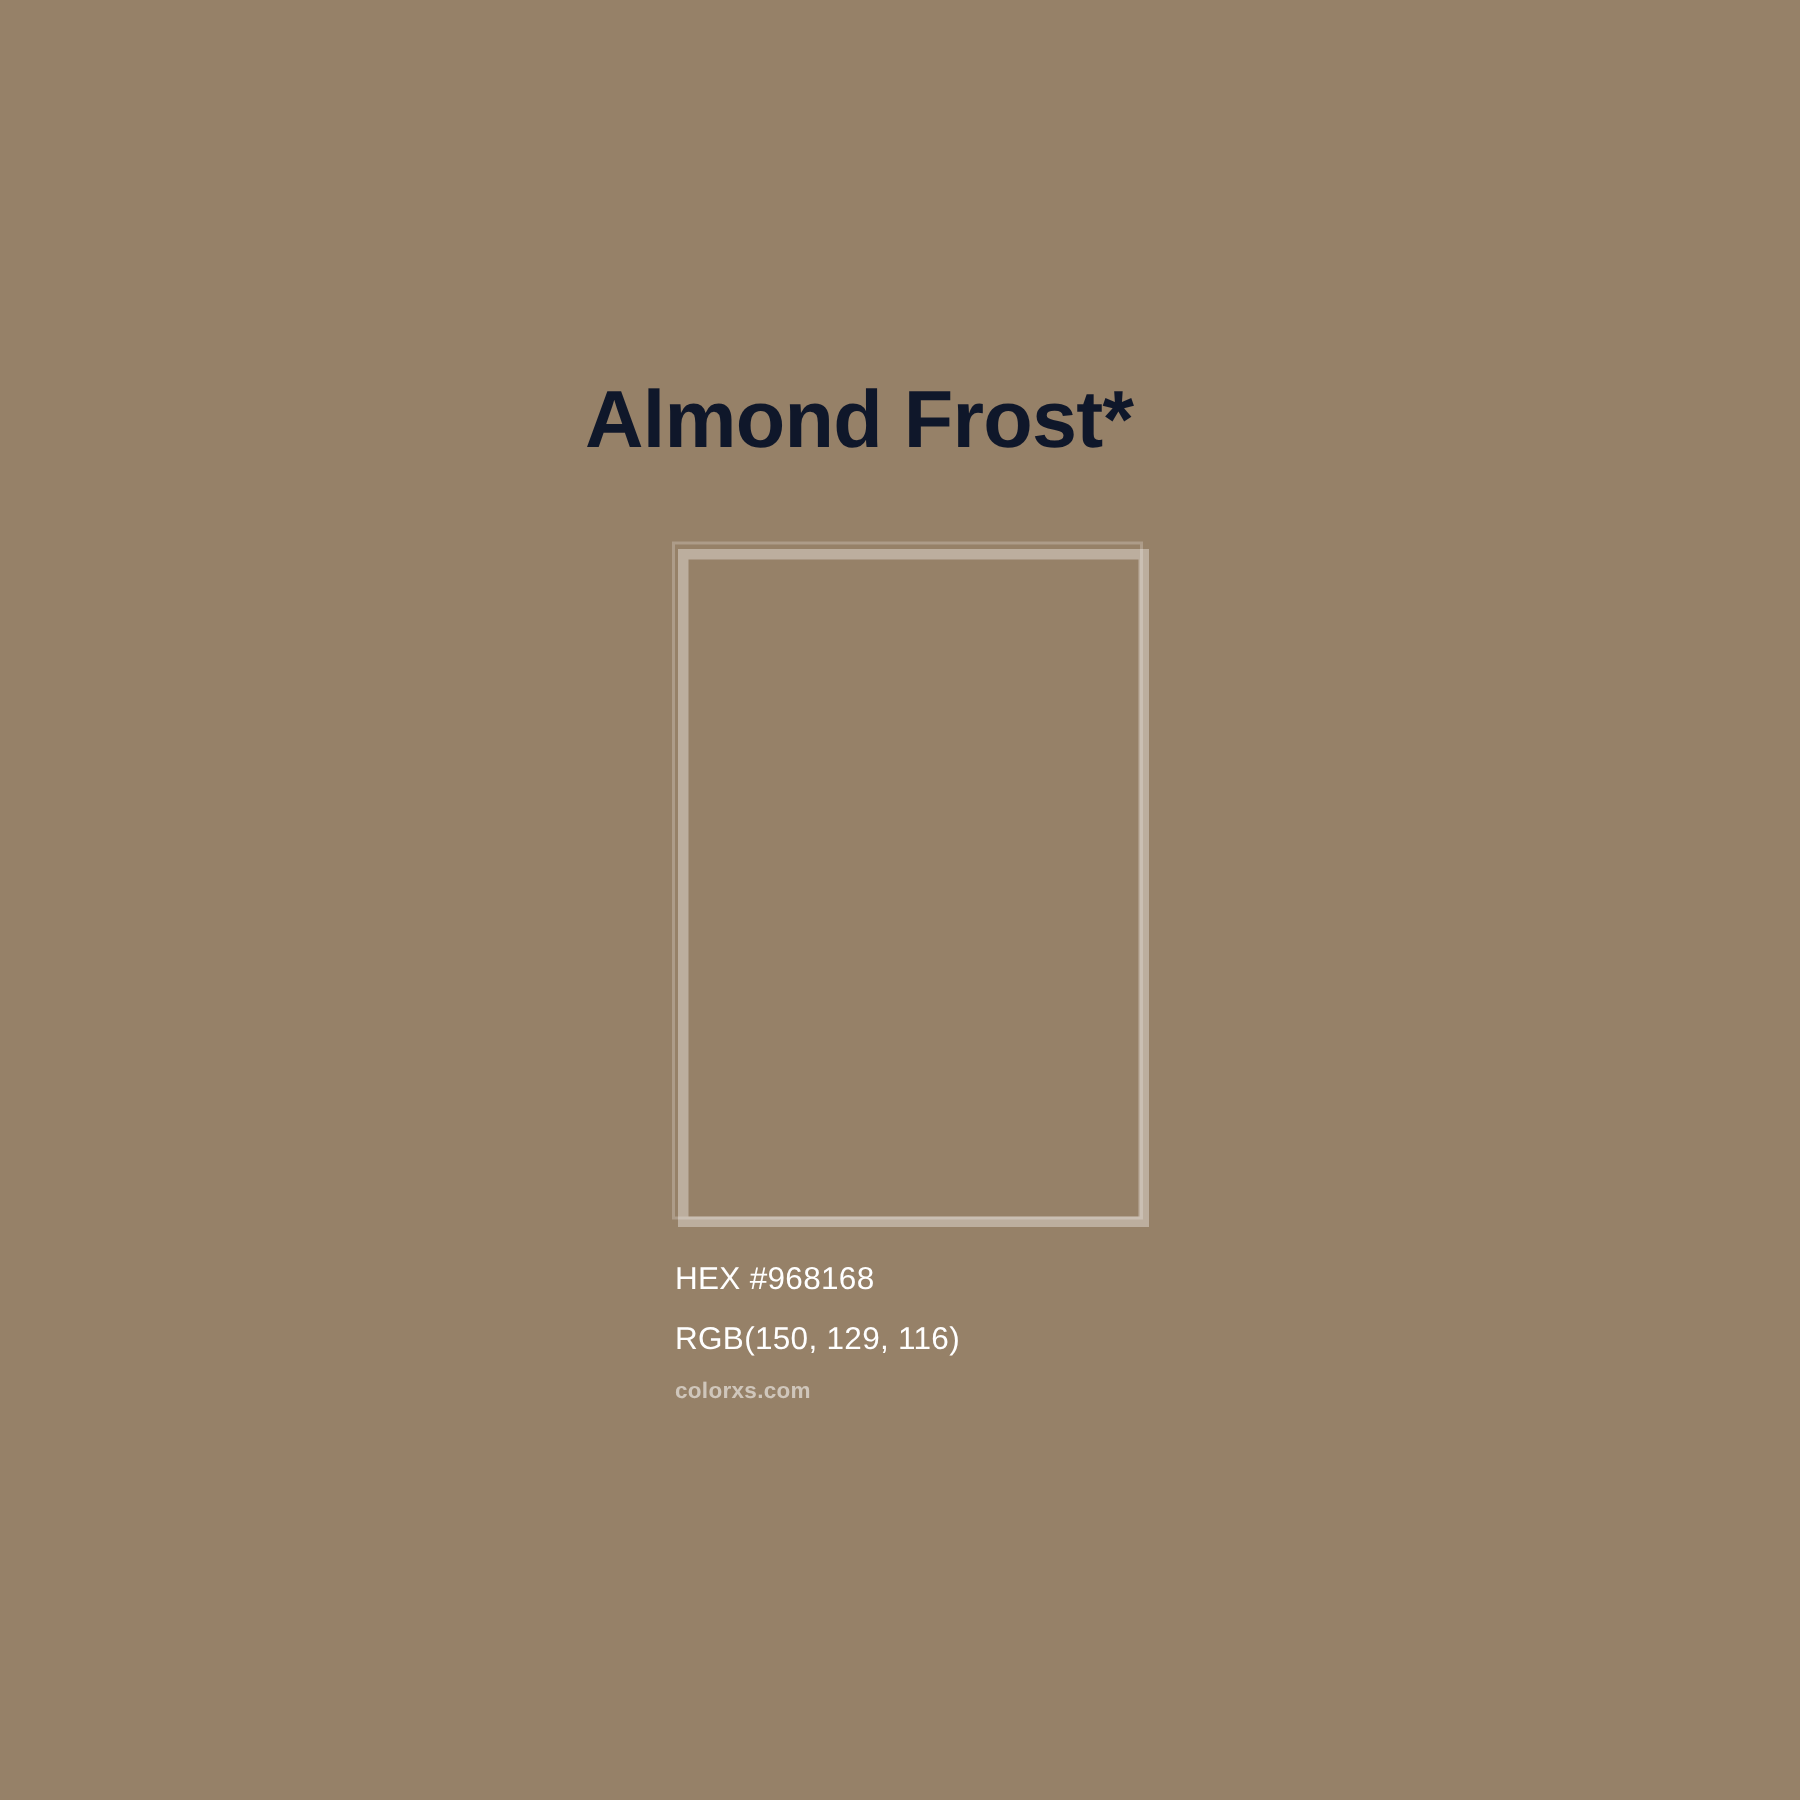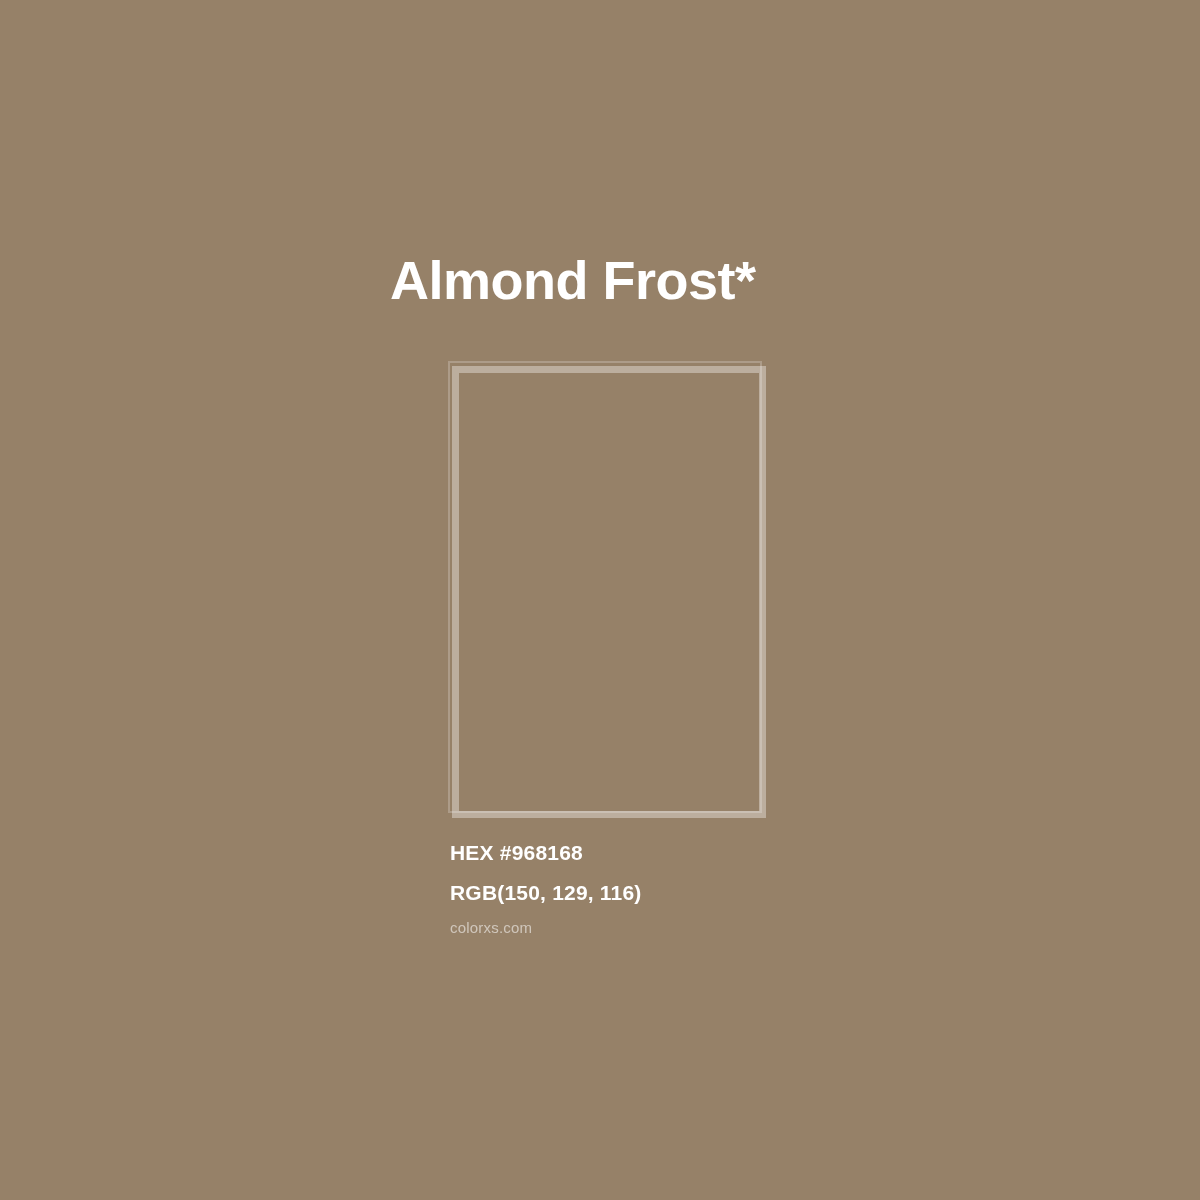--- a/index.html
+++ b/index.html
@@ -25,21 +25,21 @@
   
   #color-name {
     position: absolute;
     left: 390px;
     top: 248px;
     margin: 0;
     font-size: 54px;
     line-height: 64px;
     font-weight: bold;
     letter-spacing: -0.5px;
-    color: #ffffff;
+    color: #0f172a;
     white-space: nowrap;
   }
 
   
   #swatch-area {
     position: absolute;
     left: 440px;
     top: 355px;
     width: 330px;
     height: 475px;
@@ -79,32 +79,32 @@
     position: absolute;
     left: 450px;
     top: 836px;
     width: 500px;
   }
   .value-line {
     margin: 0;
     color: #ffffff;
     font-size: 21px;
     line-height: 33px;
-    font-weight: bold;
+    font-weight: normal;
     letter-spacing: 0.2px;
     white-space: nowrap;
   }
   #hex-value { margin-bottom: 7px; }
 
   #watermark {
     margin: 0;
     padding-top: 9px;
     font-size: 15px;
     line-height: 20px;
-    font-weight: normal;
+    font-weight: bold;
     letter-spacing: 0.2px;
     color: rgba(255, 255, 255, 0.55);
     white-space: nowrap;
   }
 </style>
 </head>
 <body>
 
 <div id="color-card">
 

